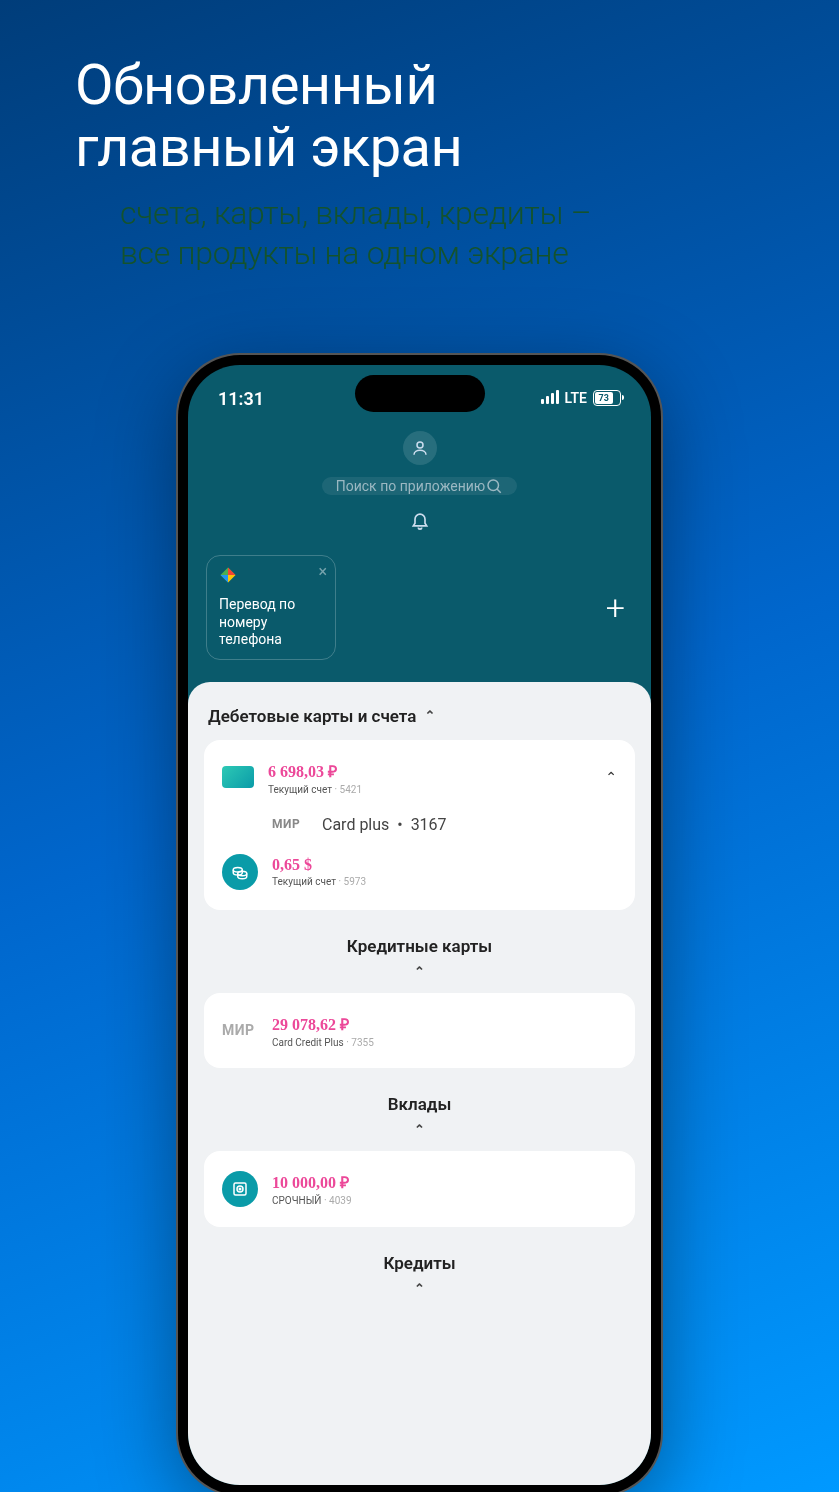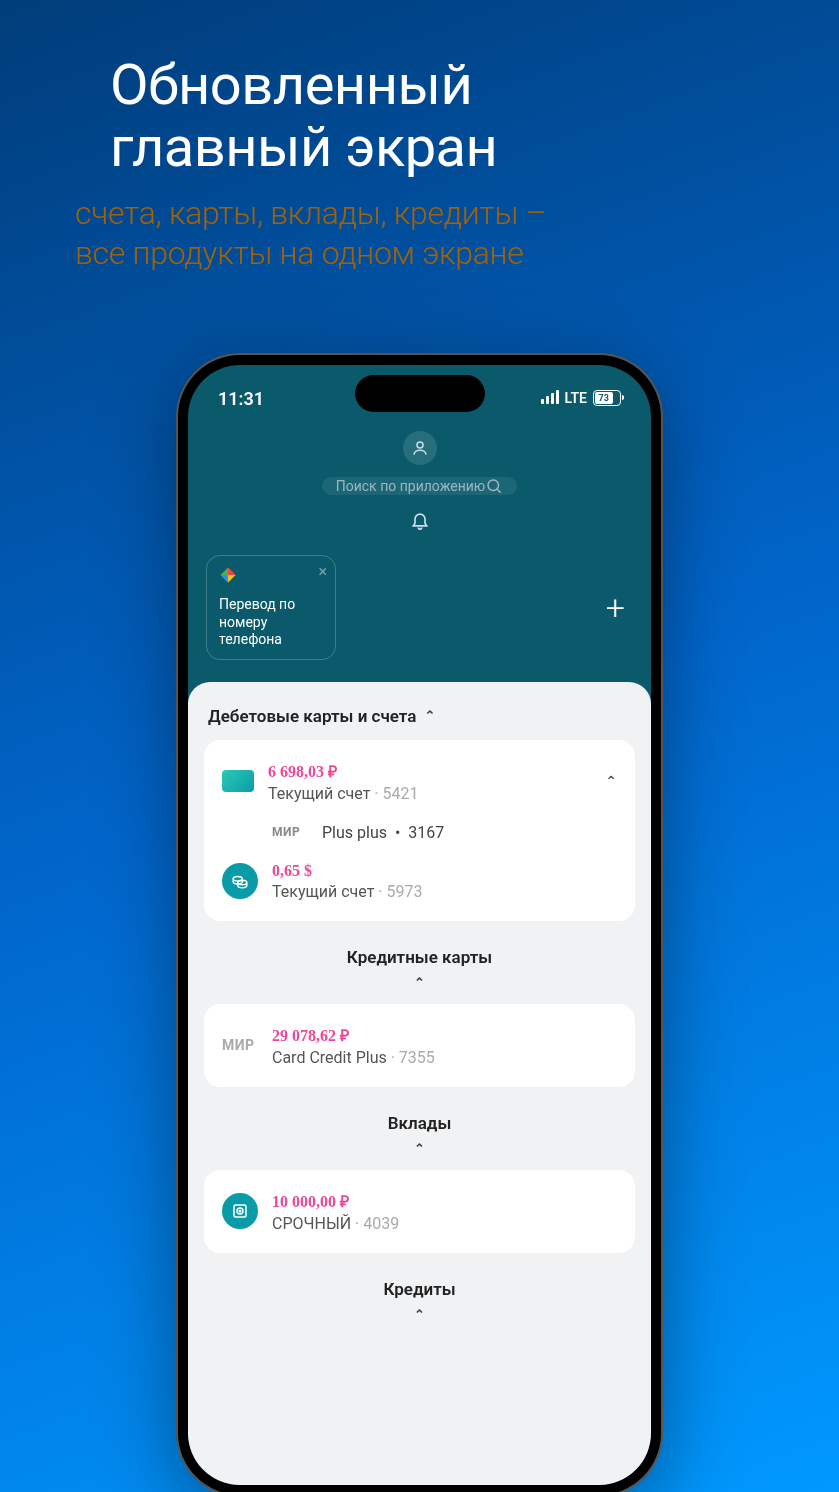--- a/index.html
+++ b/index.html
@@ -11,28 +11,27 @@
   overflow: hidden;
   position: relative;
 }
 .promo-title {
   color: #fff;
   font-size: 56px;
   font-weight: 400;
   line-height: 1.1;
   padding: 55px 75px 15px;
   letter-spacing: -0.5px;
-  margin-left: 35px;
 }
 .promo-subtitle {
-  color: #a16207;
+  color: #14532d;
   font-size: 32px;
   font-weight: 300;
   line-height: 1.25;
-  padding: 0 75px;
+  padding: 0 120px;
   letter-spacing: -0.3px;
 }
 .phone-frame {
   position: absolute;
   left: 178px;
   top: 355px;
   width: 483px;
   height: 1140px;
   background: #000;
   border-radius: 62px;
@@ -233,21 +232,21 @@
 }
 .mir-logo.big { font-size: 14px; color: #aaa; }
 .row-body { flex: 1; }
 .amount {
   font-size: 16px;
   font-weight: 700;
   color: #ec4899;
   font-family: Liberation Serif, serif;
 }
 .sub-line {
-  font-size: 16px;
+  font-size: 10px;
   color: #555;
   margin-top: 2px;
 }
 .sub-line .muted { color: #aaa; }
 .sub-main { font-size: 16px; color: #444; }
 .row-chev {
   color: #333;
   font-size: 14px;
 }
 </style>
@@ -336,21 +335,21 @@
             <div class="sub-line">
               <span>Текущий счет</span>
               <span class="muted"> · <span>5421</span></span>
             </div>
           </div>
           <span class="row-chev">⌃</span>
         </div>
         <div class="row sub">
           <span class="mir-logo">МИР</span>
           <div class="sub-main">
-            <span>Plus plus</span>
+            <span>Card plus</span>
             &nbsp;•&nbsp;
             <span>3167</span>
           </div>
         </div>
         <div class="row">
           <div class="row-icon teal">
             <svg width="18" height="18" viewBox="0 0 24 24" fill="none" stroke="currentColor" stroke-width="2">
                 <ellipse cx="9" cy="9" rx="6" ry="3"></ellipse>
                 <path d="M3 9v4c0 1.7 2.7 3 6 3s6-1.3 6-3V9"></path>
                 <ellipse cx="15" cy="14" rx="6" ry="3"></ellipse>

